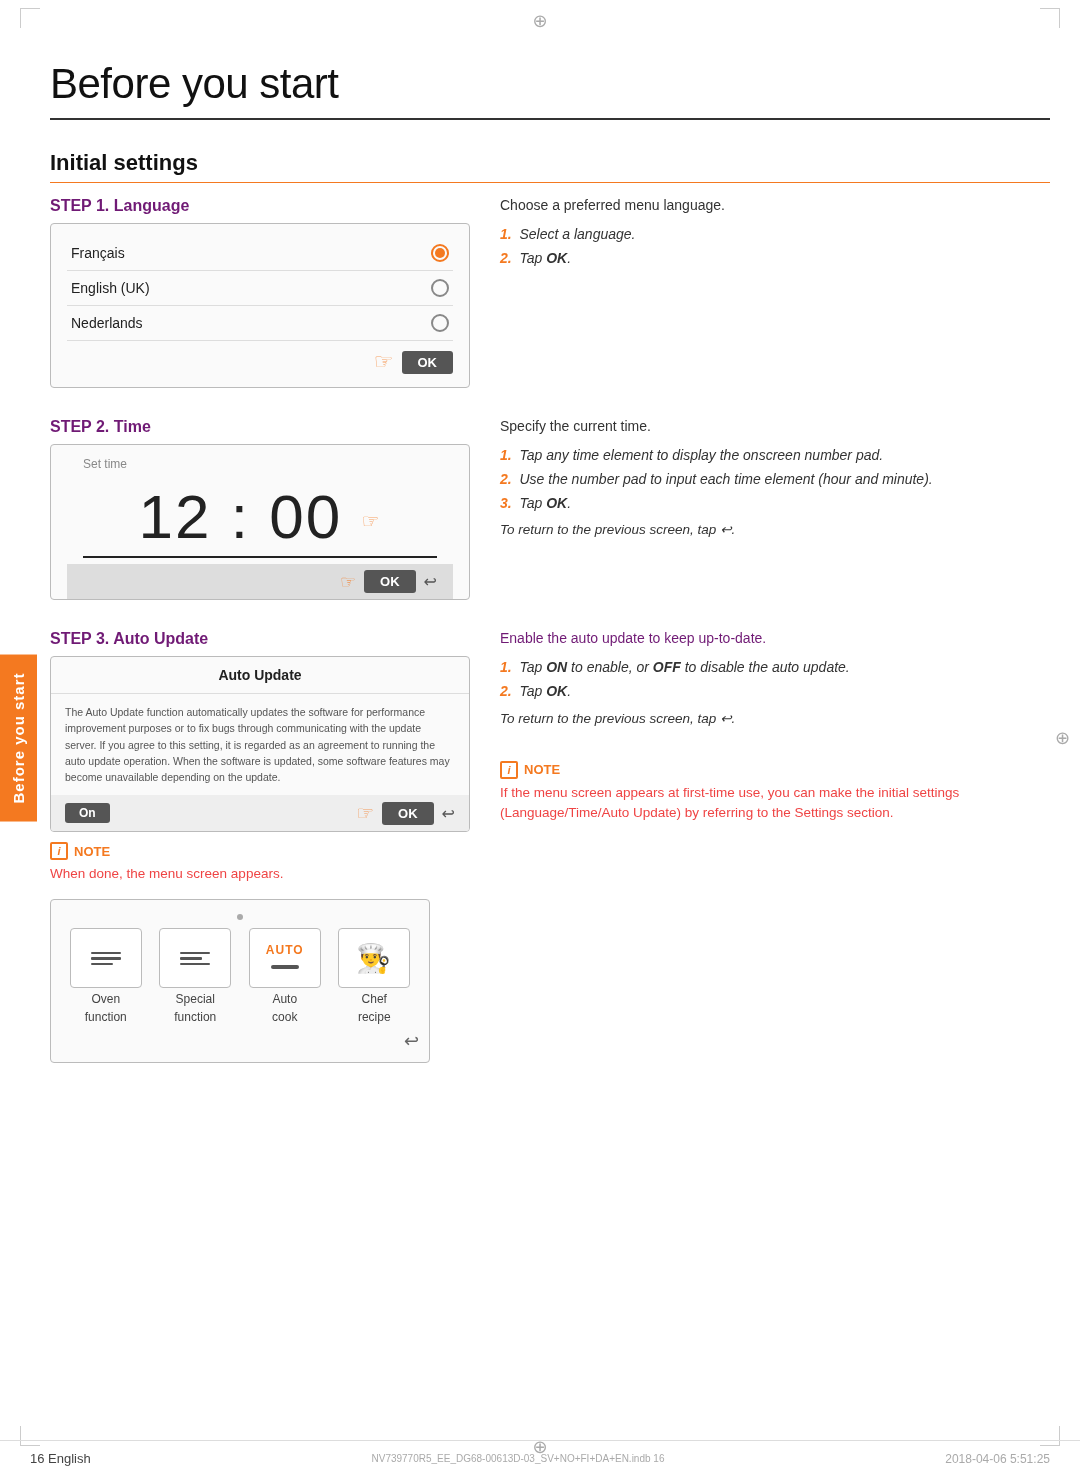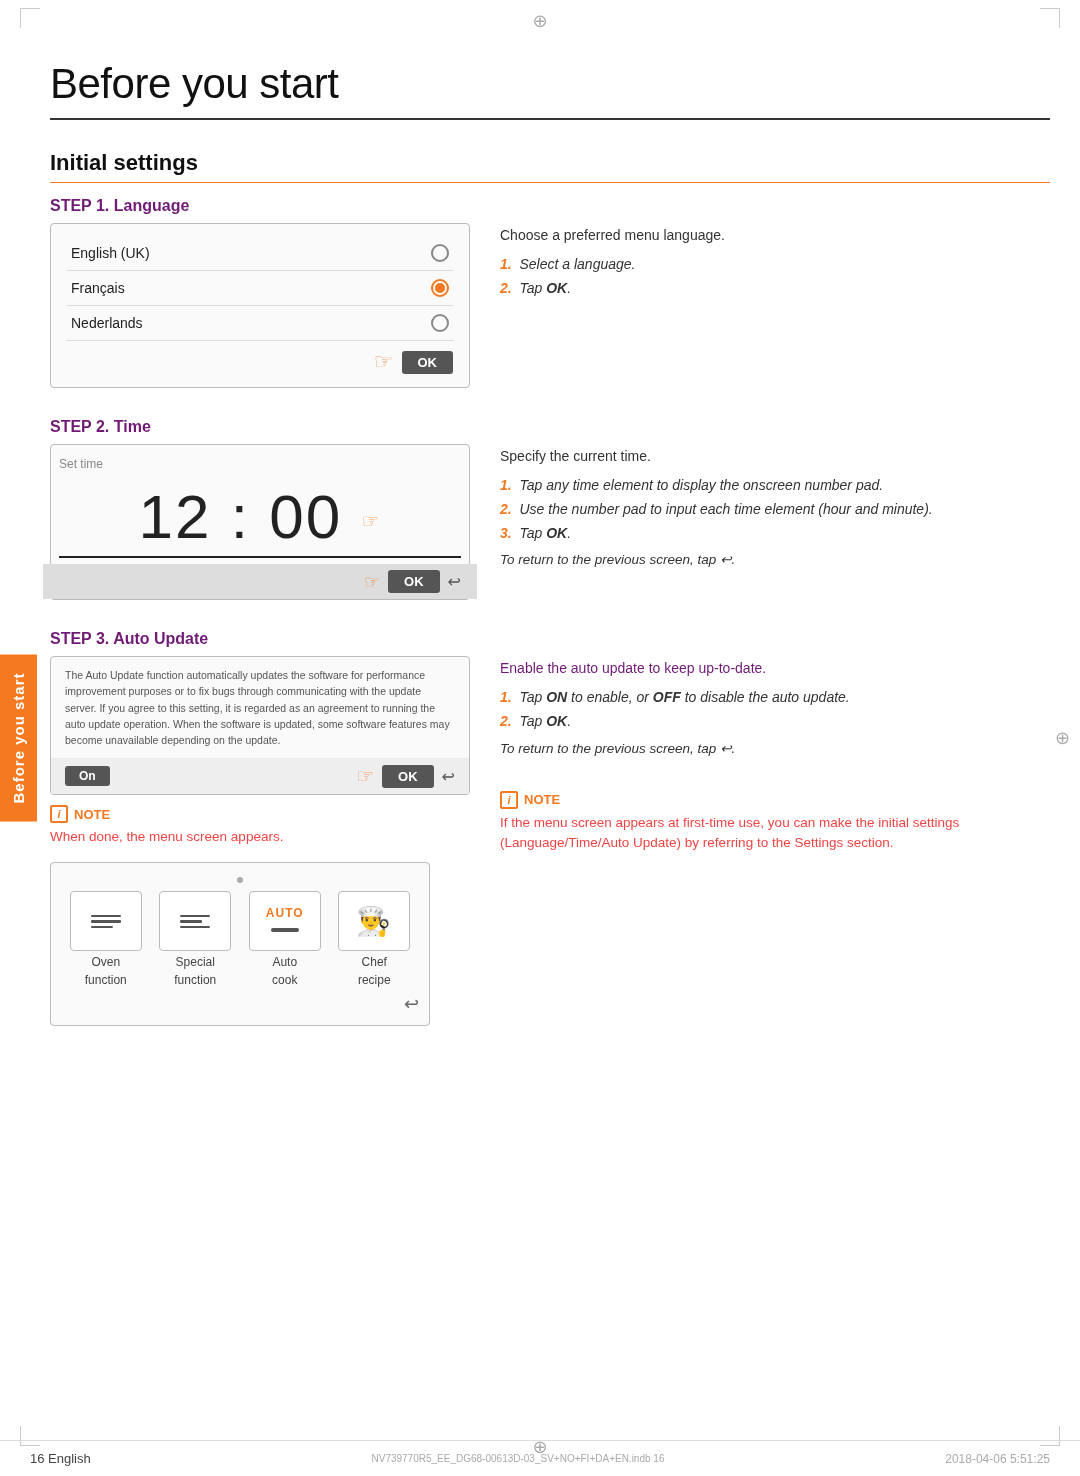--- a/index.html
+++ b/index.html
@@ -102,21 +102,20 @@
       margin-bottom: 30px;
       align-items: flex-start;
     }
 
     .col-left {
       flex: 0 0 420px;
     }
 
     .col-right {
       flex: 1;
-      margin-top: 30px;
     }
 
     .step-label {
       font-size: 16px;
       font-weight: bold;
       margin-bottom: 8px;
       color: #701a75;
     }
 
     
@@ -191,21 +190,21 @@
       font-weight: bold;
     }
     .bold-word {
       font-weight: bold;
     }
 
     
     .time-screen {
       border: 1.5px solid #bbb;
       border-radius: 4px;
-      padding: 12px 8px;
+      padding: 12px 32px;
       background: #fafafa;
     }
     .time-label {
       font-size: 12px;
       color: #888;
       margin-bottom: 10px;
     }
     .time-display {
       font-size: 62px;
       font-weight: 300;
@@ -441,28 +440,28 @@
 
     <h2 class="section-heading">Initial settings</h2>
 
 
     <div class="two-col">
       <div class="col-left">
         <div class="step-label">STEP 1. Language</div>
         <div class="device-screen">
 
           <div class="lang-option">
-            <span>English (UK)</span>
-            <div class="radio-circle"></div>
-          </div>
-          <div class="lang-option">
             <span>Français</span>
             <div class="radio-circle selected">
               <div class="radio-inner"></div>
             </div>
+          </div>
+          <div class="lang-option">
+            <span>English (UK)</span>
+            <div class="radio-circle"></div>
           </div>
           <div class="lang-option">
             <span>Nederlands</span>
             <div class="radio-circle"></div>
           </div>
           <div class="ok-row">
             <span class="touch-icon">☞</span>
             <div class="ok-btn">OK</div>
           </div>
         </div>
@@ -502,20 +501,21 @@
           <p><span class="step-num">3.</span> &nbsp;Tap <span class="bold-word">OK</span>.</p>
           <p style="margin-top:4px;color:#333;font-size:13.5px;">To return to the previous screen, tap ↩.</p>
         </div>
       </div>
     </div>
 
     <div class="two-col">
       <div class="col-left">
         <div class="step-label">STEP 3. Auto Update</div>
         <div class="auto-update-screen">
+          <div class="au-title">Auto Update</div>
           <div class="au-body">The Auto Update function automatically updates the software for performance improvement purposes or to fix bugs through communicating with the update server. If you agree to this setting, it is regarded as an agreement to running the auto update operation. When the software is updated, some software features may become unavailable depending on the update.</div>
           <div class="au-footer">
             <div class="au-ok-btn">On</div>
             <div style="display:flex;align-items:center;gap:8px;">
               <span class="touch-icon" style="font-size:20px;">☞</span>
               <div class="ok-btn">OK</div>
               <span style="font-size:16px;color:#555;">↩</span>
             </div>
           </div>
         </div>

